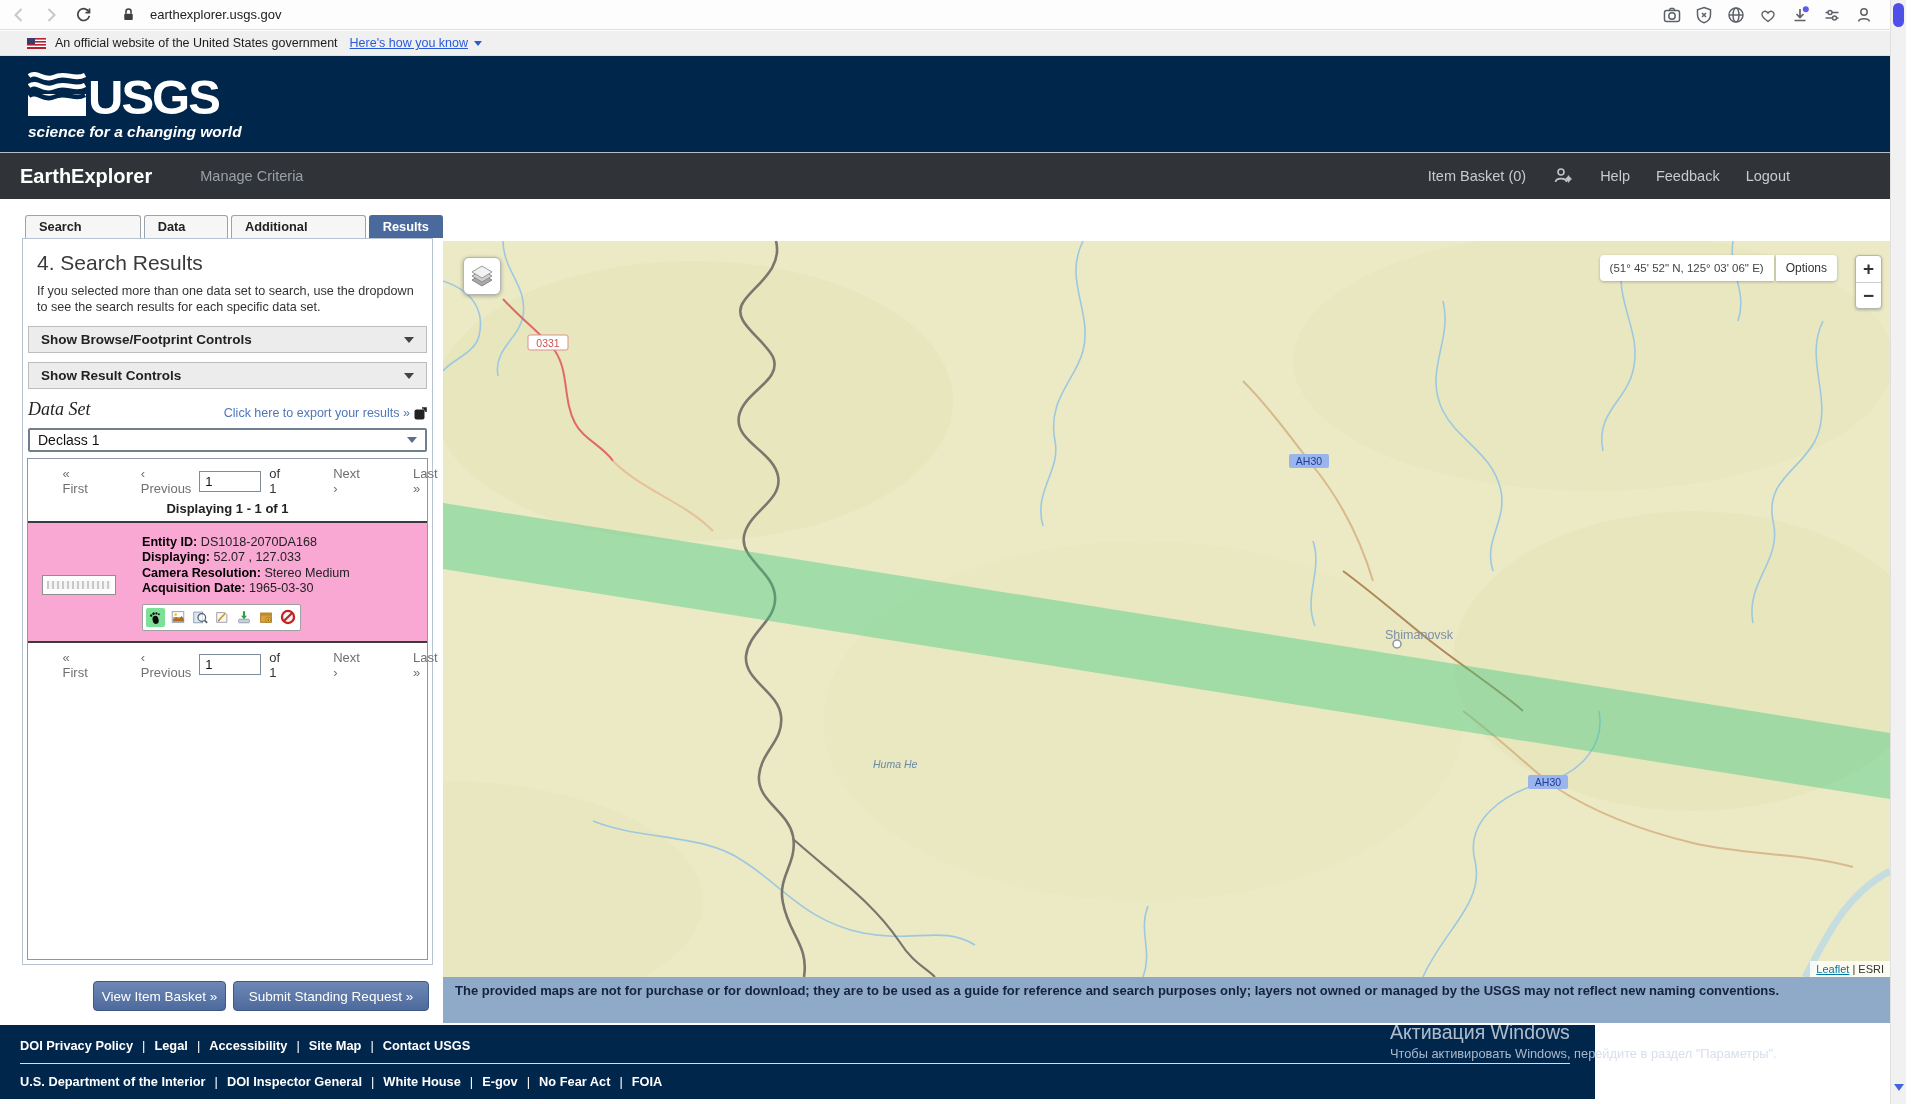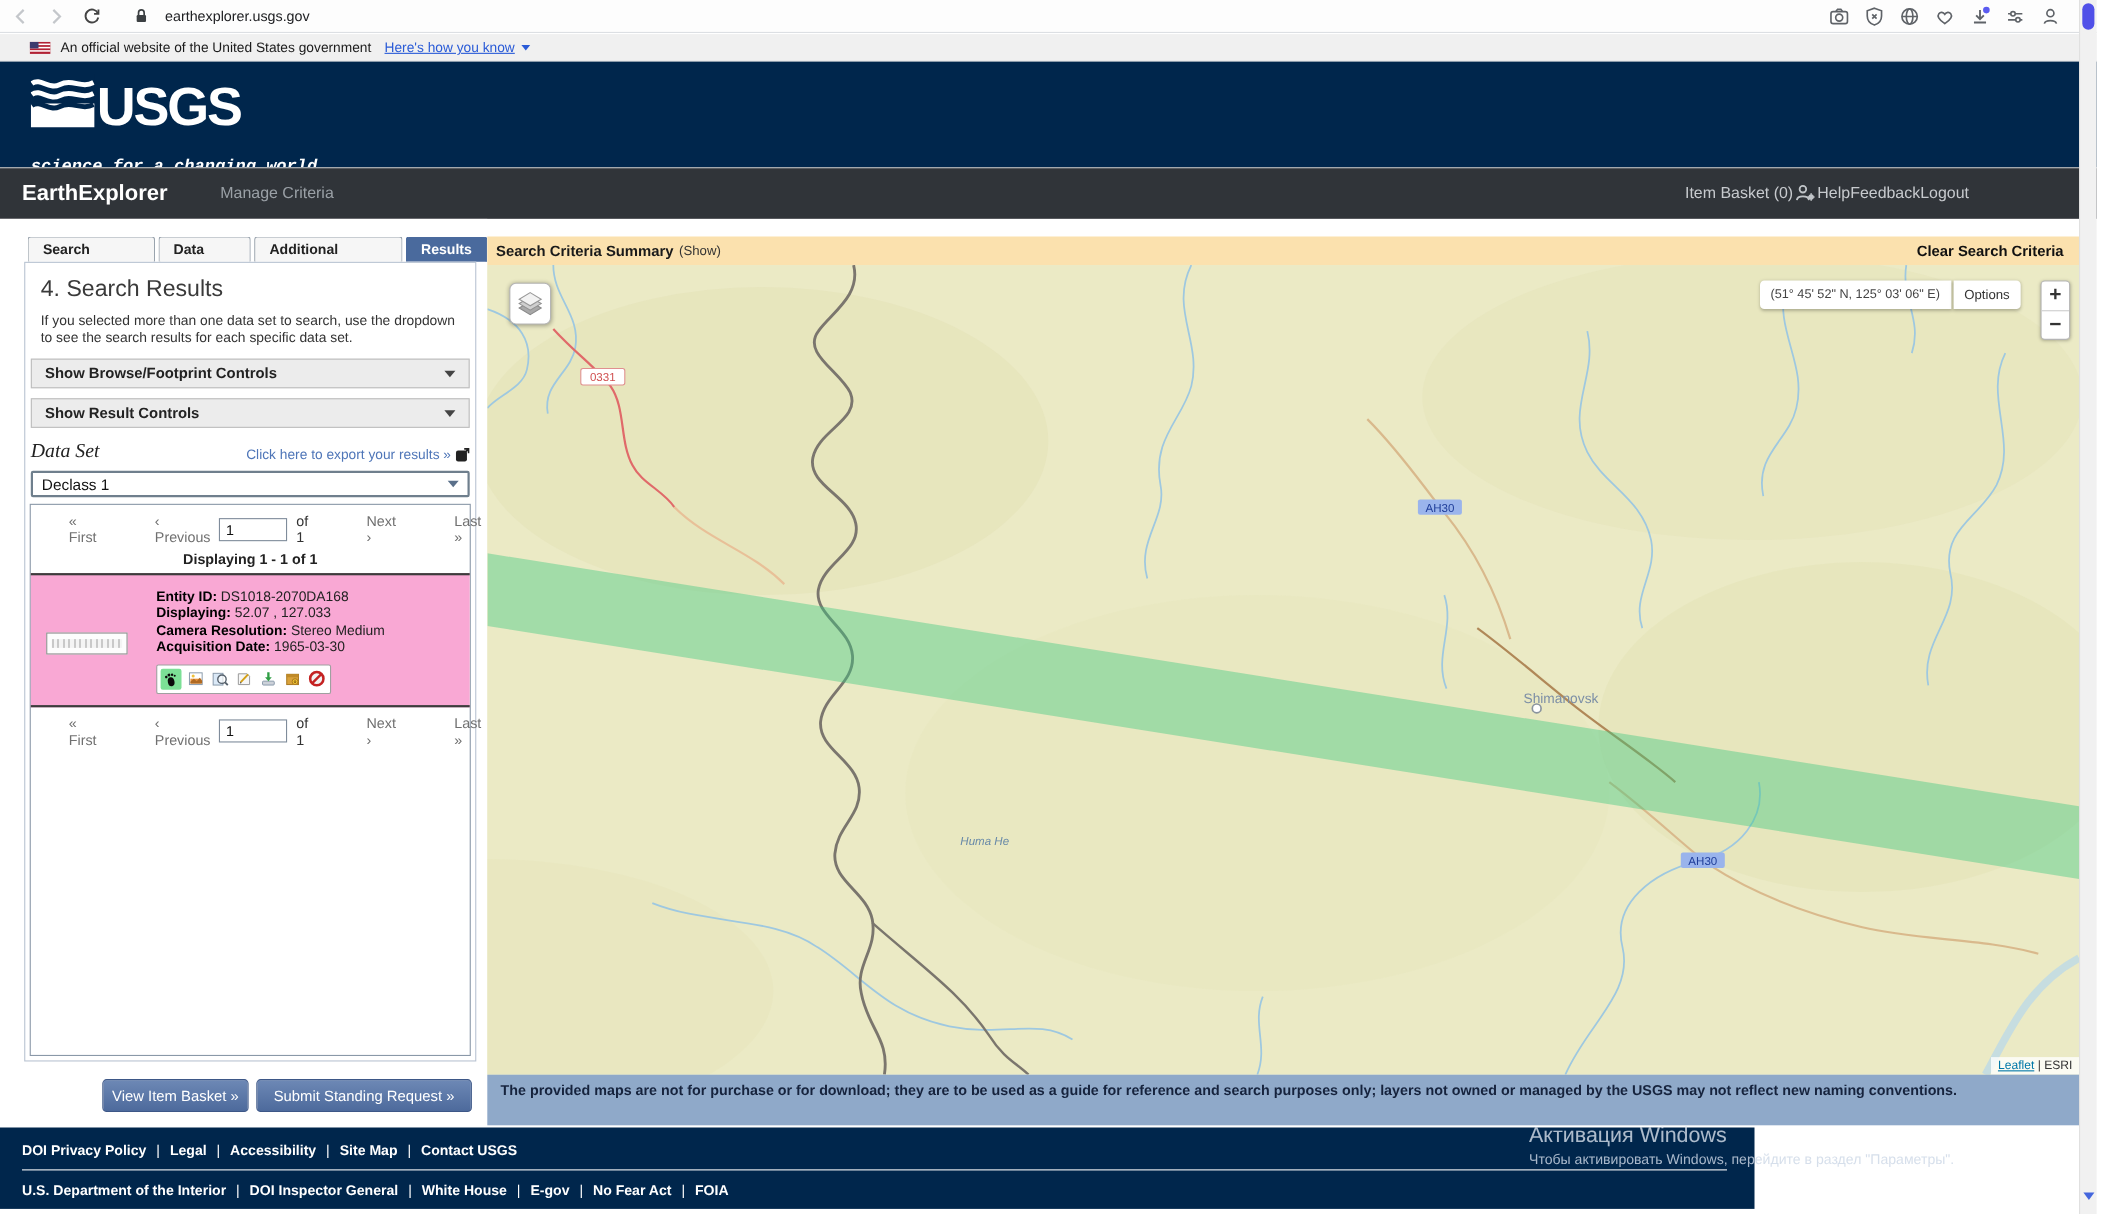--- a/index.html
+++ b/index.html
@@ -16,27 +16,27 @@
   .gov-banner { position:absolute; left:0; top:31px; width:1920px; height:25px; background:#f0f0f0; border-bottom:1px solid #e2e2e2; display:flex; align-items:center; padding-left:27px; font-size:12.5px; color:#1b1b1b; }
   .gov-banner .flag { margin-right:9px; display:flex; }
   .gov-link { color:#2a5bd7; text-decoration:underline; margin-left:12px; cursor:pointer; }
   .gov-caret { width:0; height:0; border-left:4px solid transparent; border-right:4px solid transparent; border-top:5px solid #2a5bd7; display:inline-block; margin-left:6px; }
 
   
   .usgs-header { position:absolute; left:0; top:56px; width:1920px; height:96px; background:#00264c; }
   .usgs-logo { position:absolute; left:28px; top:12px; cursor:pointer;text-align:right; }
   .usgs-row { display:flex; align-items:flex-end; }
   .usgs-word { color:#fff; font-weight:700; font-size:49px; letter-spacing:-2px; line-height:46px; margin-left:2px; }
-  .usgs-tag { color:#fff; font-style:italic; font-weight:700; font-size:15.5px; margin-top:21px;font-family:Liberation Mono, monospace; }
+  .usgs-tag { color:#fff; font-style:italic; font-weight:700; font-size:15.5px; margin-top:3px; }
 
   
   .app-nav { position:absolute; left:0; top:152px; width:1920px; height:47px; background:#303439; border-top:1px solid #b9bdc2; display:flex; align-items:center; color:#c7cace; }
   .brand { color:#fff; font-size:20px; font-weight:600; margin-left:20px; cursor:pointer; }
   .nav-item { font-size:14.5px; color:#9aa0a6; margin-left:48px; cursor:pointer; }
-  .nav-right { position:absolute; right:130px; display:flex; align-items:center; font-size:14.5px; color:#c7cace; }
+  .nav-right { position:absolute; right:130px; display:flex; align-items:center; gap:26px; font-size:14.5px; color:#c7cace; }
   .nav-right span { cursor:pointer; }
 
   .content-bg { position:absolute; left:0; top:199px; width:1920px; height:826px; background:#ffffff; }
 
   
   .left-panel { position:absolute; left:0; top:199px; width:443px; height:826px; background:#fff; }
   .tabs { position:absolute; left:25px; top:16px; display:flex; gap:3px; }
   .tab { height:23px; line-height:21px; padding:0 13px; font-size:12.8px; font-weight:700; color:#222; background:#f6f6f6; border:1px solid #9aa4ae; border-bottom:none; border-radius:3px 3px 0 0; cursor:pointer; }
   .tab.active { background:#4a6a9d; color:#fff; border-color:#4a6a9d; }
   .panel-box { position:absolute; left:22px; top:39px; width:411px; height:727px; border:1px solid #b9c4d2; background:#fff; }
@@ -367,25 +367,20 @@
     </div>
   </div>
 
   <div class="panel-buttons">
     <span class="blue-btn btn-basket">View Item Basket »</span>
     <span class="blue-btn btn-request">Submit Standing Request »</span>
   </div>
 </div>
 
 <div class="map-panel">
-  <div class="summary-bar">
-    <span class="summary-title">Search Criteria Summary</span>
-    <span class="summary-show">(Show)</span>
-    <span class="summary-clear">Clear Search Criteria</span>
-  </div>
 
   <div class="map-area">
     <svg class="mapsvg" width="1447" height="736" viewBox="0 0 1447 736">
 
       <rect width="1447" height="736" fill="#ebeac5"></rect>
       <ellipse cx="250" cy="160" rx="260" ry="140" fill="#e4e2b6" opacity=".5"></ellipse>
       <ellipse cx="1150" cy="120" rx="300" ry="130" fill="#e6e4ba" opacity=".5"></ellipse>
       <ellipse cx="700" cy="480" rx="320" ry="180" fill="#e7e6bd" opacity=".45"></ellipse>
       <ellipse cx="1250" cy="420" rx="240" ry="150" fill="#e2e0b2" opacity=".4"></ellipse>
       <ellipse cx="420, " cy="660" rx="260" ry="120" fill="#e6e4b8" opacity=".4"></ellipse>

